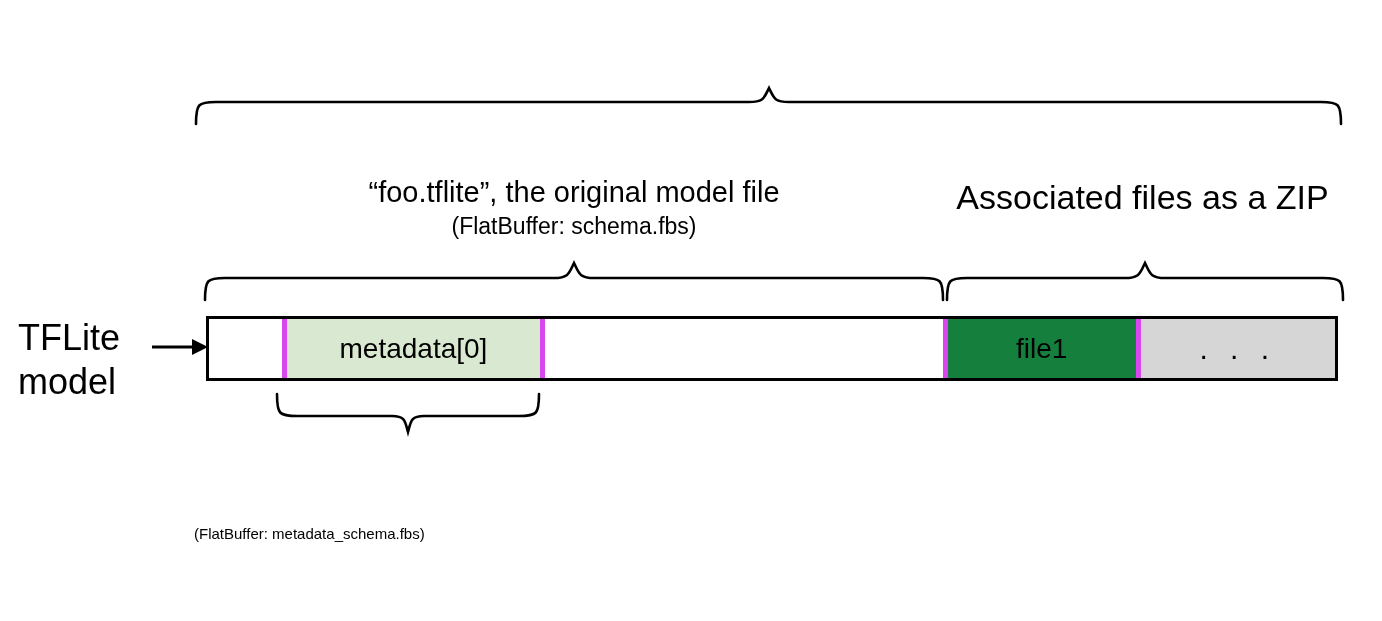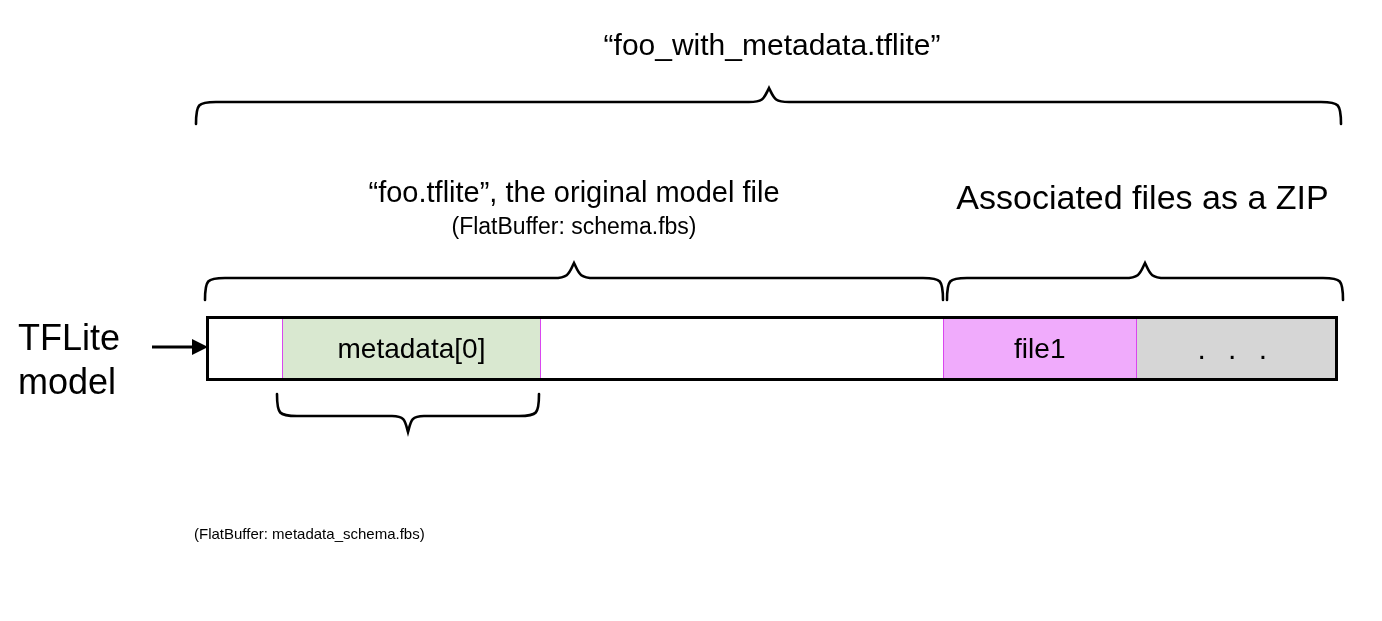--- a/index.html
+++ b/index.html
@@ -82,21 +82,21 @@
   }
   .seg {
     box-sizing: border-box;
     display: flex;
     align-items: center;
     justify-content: center;
     font-size: 28px;
     color: #000;
     height: 100%;
   }
-  .seg + .seg { border-left: 1px solid #d946ef; }
+  .seg + .seg { border-left: 5px solid #d946ef; }
   .seg-blank-head { width: 73px; background: #ffffff; }
   .seg-metadata { width: 259px; }
   .seg-blank-body { width: 404px; background: #ffffff; }
   .seg-file1 { width: 193px; }
   .seg-more { width: 200px; letter-spacing: 7px; font-size: 30px; }
 
   
   .brace { position: absolute; }
 
   #brace-package { left: 186px; top: 84px; }
@@ -119,21 +119,20 @@
     font-size: 15px;
     padding-left: 82px;
     box-sizing: border-box;
   }
 </style>
 </head>
 <body>
 
 <div id="canvas">
 
-  <div class="txt center" id="title-package">“foo_with_metadata.tflite”</div>
 
   <svg class="brace" id="brace-package" width="1165" height="46" viewBox="0 0 1165 46">
     <path d="M 10,40 C 10,20 12,18 30,18 L 563,18 C 578,18 578,14 583,4
              C 588,14 588,18 603,18 L 1135,18 C 1153,18 1155,20 1155,40" fill="none" stroke="#000" stroke-width="2.6" stroke-linecap="round"></path>
   </svg>
 
   <div class="txt center" id="label-model-file">“foo.tflite”, the original model file</div>
   <div class="txt center" id="label-model-file-sub">(FlatBuffer: schema.fbs)</div>
 
   <div class="txt center" id="label-zip">Associated files as a ZIP</div>
@@ -153,21 +152,21 @@
 
   <svg id="arrow-into-model" viewBox="0 0 56 26">
     <line x1="0" y1="13" x2="42" y2="13" stroke="#000" stroke-width="3"></line>
     <polygon points="40,5 56,13 40,21" fill="#000"></polygon>
   </svg>
 
   <div id="model-bar">
     <div class="seg seg-blank-head"></div>
     <div class="seg seg-metadata" style="background:#d9e8d0;">metadata[0]</div>
     <div class="seg seg-blank-body"></div>
-    <div class="seg seg-file1" style="background:#f0abfc;">file1</div>
+    <div class="seg seg-file1" style="background:#15803d;">file1</div>
     <div class="seg seg-more" style="background:#d6d6d6;">. . .</div>
   </div>
 
   <svg class="brace" id="brace-metadata" width="280" height="58" viewBox="0 0 280 58">
     <path d="M 9,6 C 9,26 11,28 29,28 L 124,28 C 137,28 137,33 140,44
              C 143,33 143,28 156,28 L 251,28 C 269,28 271,26 271,6" fill="none" stroke="#000" stroke-width="2.6" stroke-linecap="round"></path>
   </svg>
 
 
   <div class="txt left" id="metadata-note-sub">(FlatBuffer: metadata_schema.fbs)</div>

